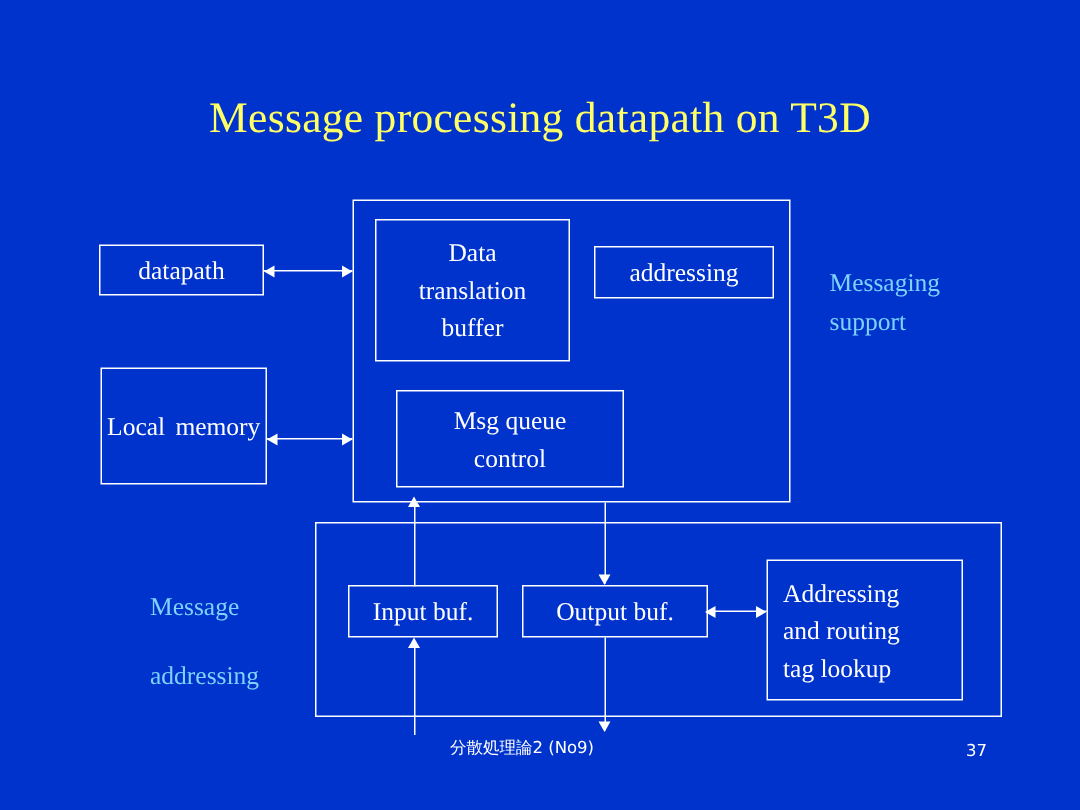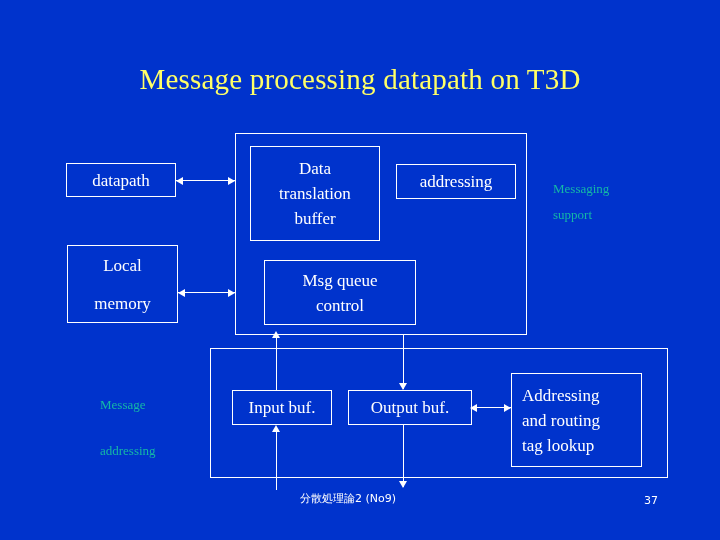--- a/index.html
+++ b/index.html
@@ -35,23 +35,23 @@
     display: flex;
     align-items: center;
     justify-content: center;
     text-align: center;
     font-size: 17px;
     line-height: 25px;
     color: #ffffff;
   }
   .plain {
     position: absolute;
-    font-size: 13px;
+    font-size: 17px;
     line-height: 26px;
-    color: #14b8a6;
+    color: #7dd3fc;
     text-align: left;
   }
   .frame {
     position: absolute;
     border: 1px solid #ffffff;
     box-sizing: border-box;
   }
   
   .hline {
     position: absolute;
@@ -101,21 +101,21 @@
   <div class="title">Message processing datapath on T3D</div>
 
   <div class="frame" style="left:235px; top:133px; width:292px; height:202px;"></div>
 
   <div class="frame" style="left:210px; top:348px; width:458px; height:130px;"></div>
 
   <div class="box" style="left:66px; top:163px; width:110px; height:34px;">
     <span>datapath</span>
   </div>
 
-  <div class="box" style="left:67px; top:245px; width:111px; height:78px; flex-direction:column; justify-content:space-around;">
+  <div class="box" style="left:67px; top:245px; width:111px; height:78px; justify-content:space-around;">
     <span>Local</span>
     <span>memory</span>
   </div>
 
   <div class="box" style="left:250px; top:146px; width:130px; height:95px; white-space:pre-line;">
     <span>Data
 translation
 buffer</span>
   </div>
 

